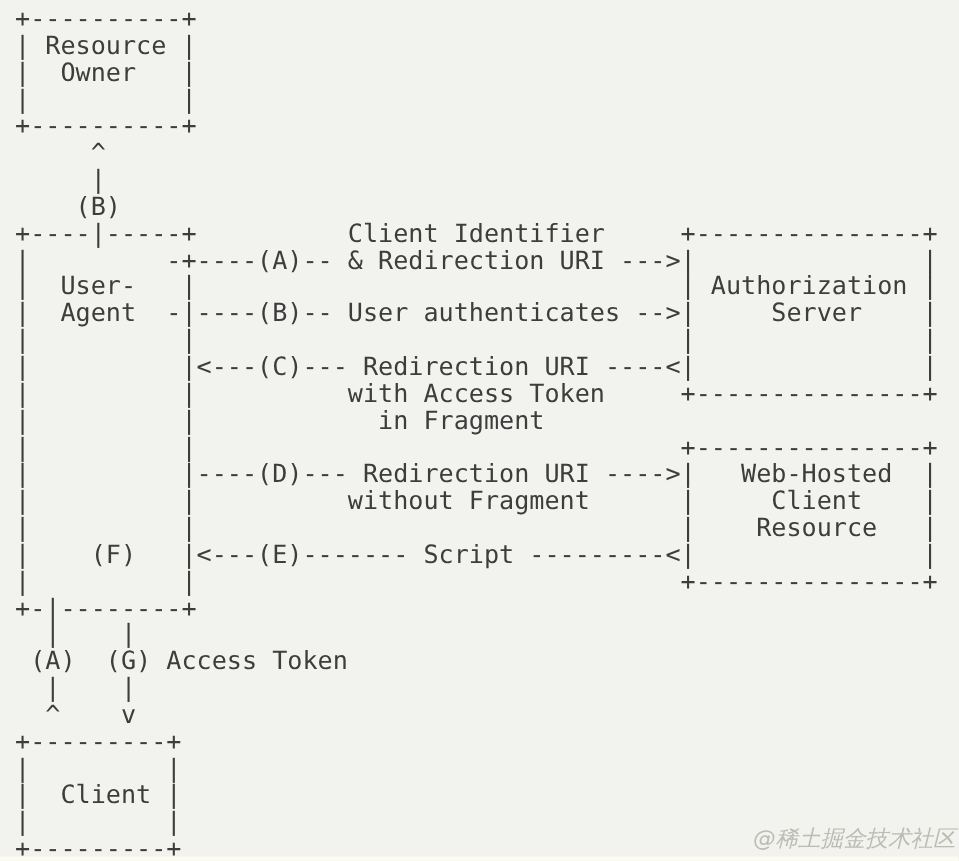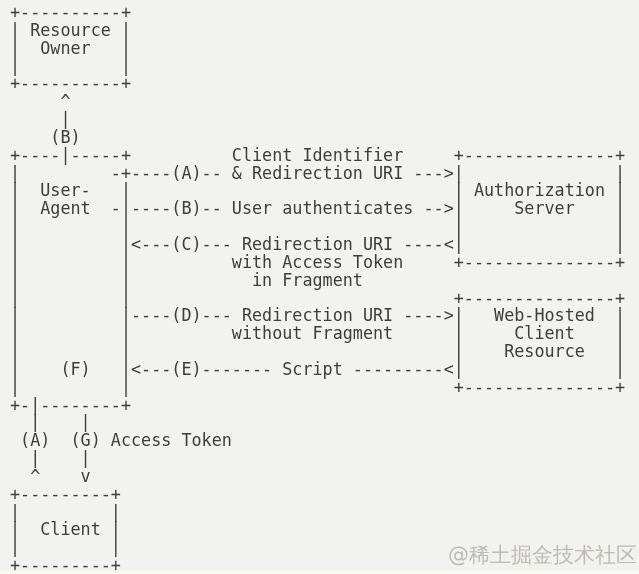--- a/index.html
+++ b/index.html
@@ -27,23 +27,24 @@
     font-size: 16.75px;
     line-height: 17.85px;
     letter-spacing: 0;
     color: var(--ink);
     white-space: pre;
   }
   .watermark {
     position: absolute;
     right: 2px; bottom: 5px;
     font-family: "DejaVu Sans", "Liberation Sans", sans-serif;
-    font-size: 21px;
+    font-size: 15px;
     color: var(--watermark);
     white-space: nowrap;
+    font-style: italic;
   }
   .bottom-strip {
     position: absolute;
     left: 0; bottom: 0;
     width: 100%; height: 3px;
     background: var(--bottom_strip);
   }
 </style>
 </head>
 <body>

